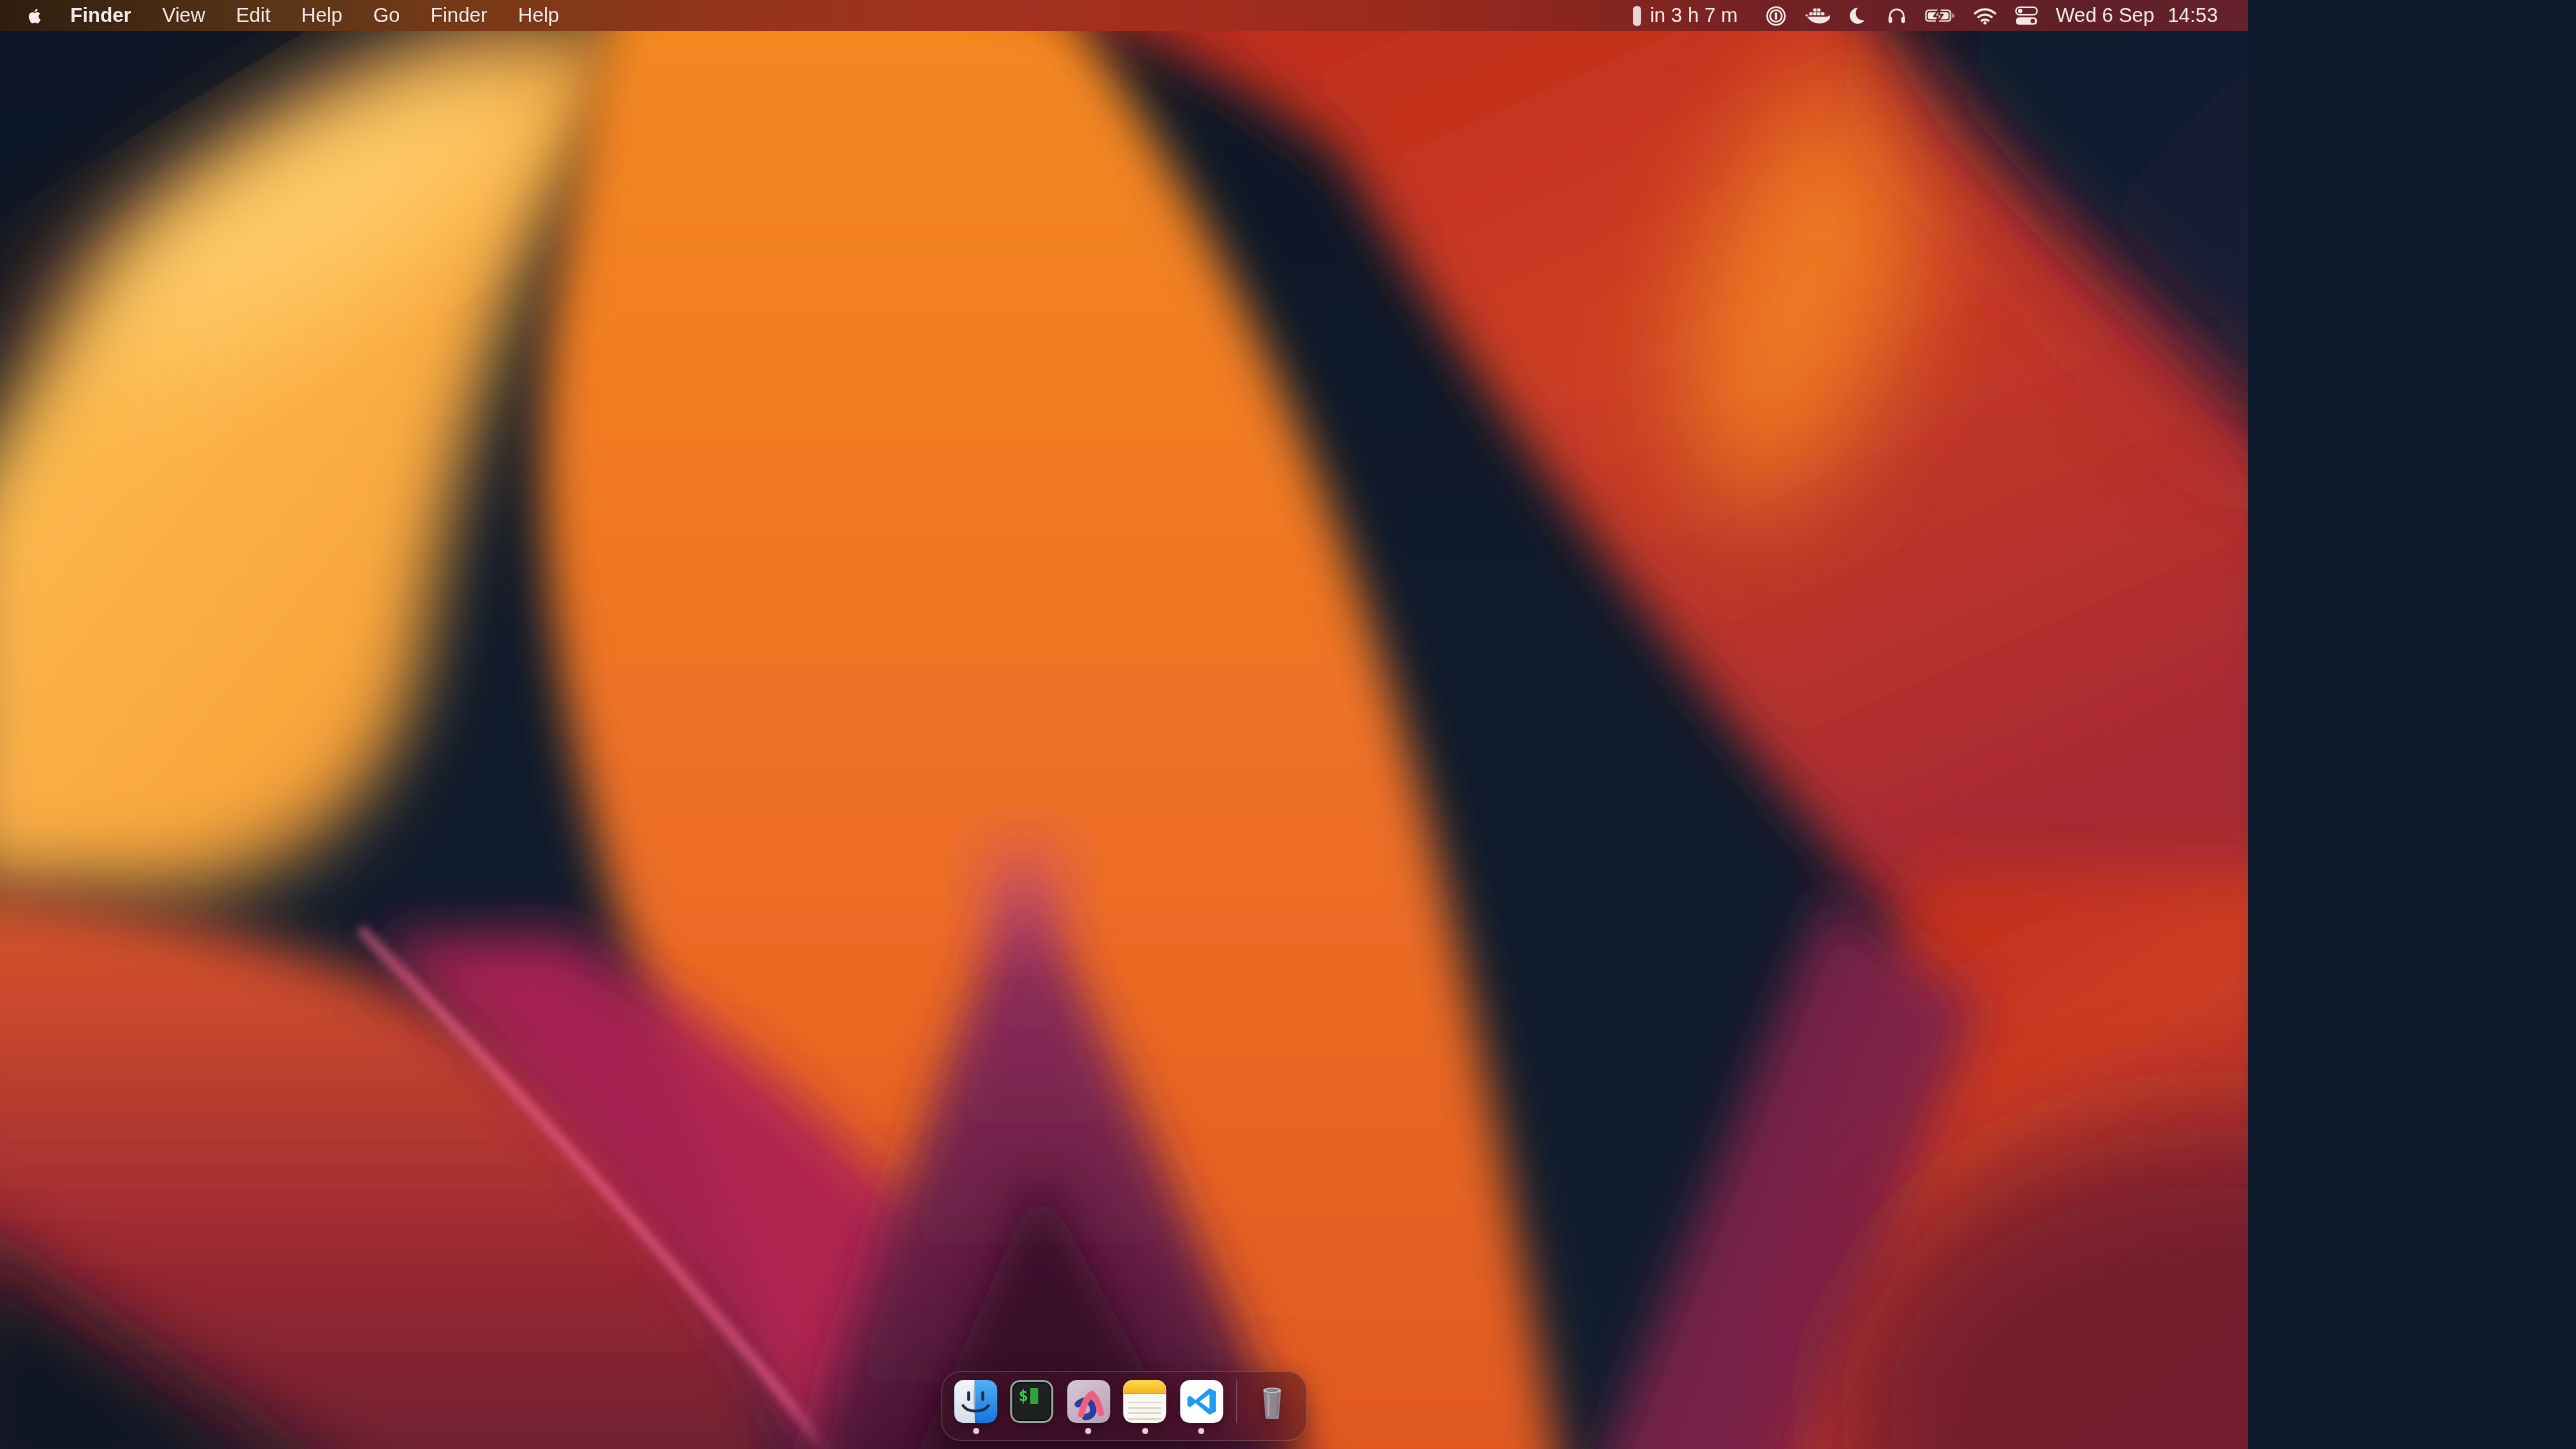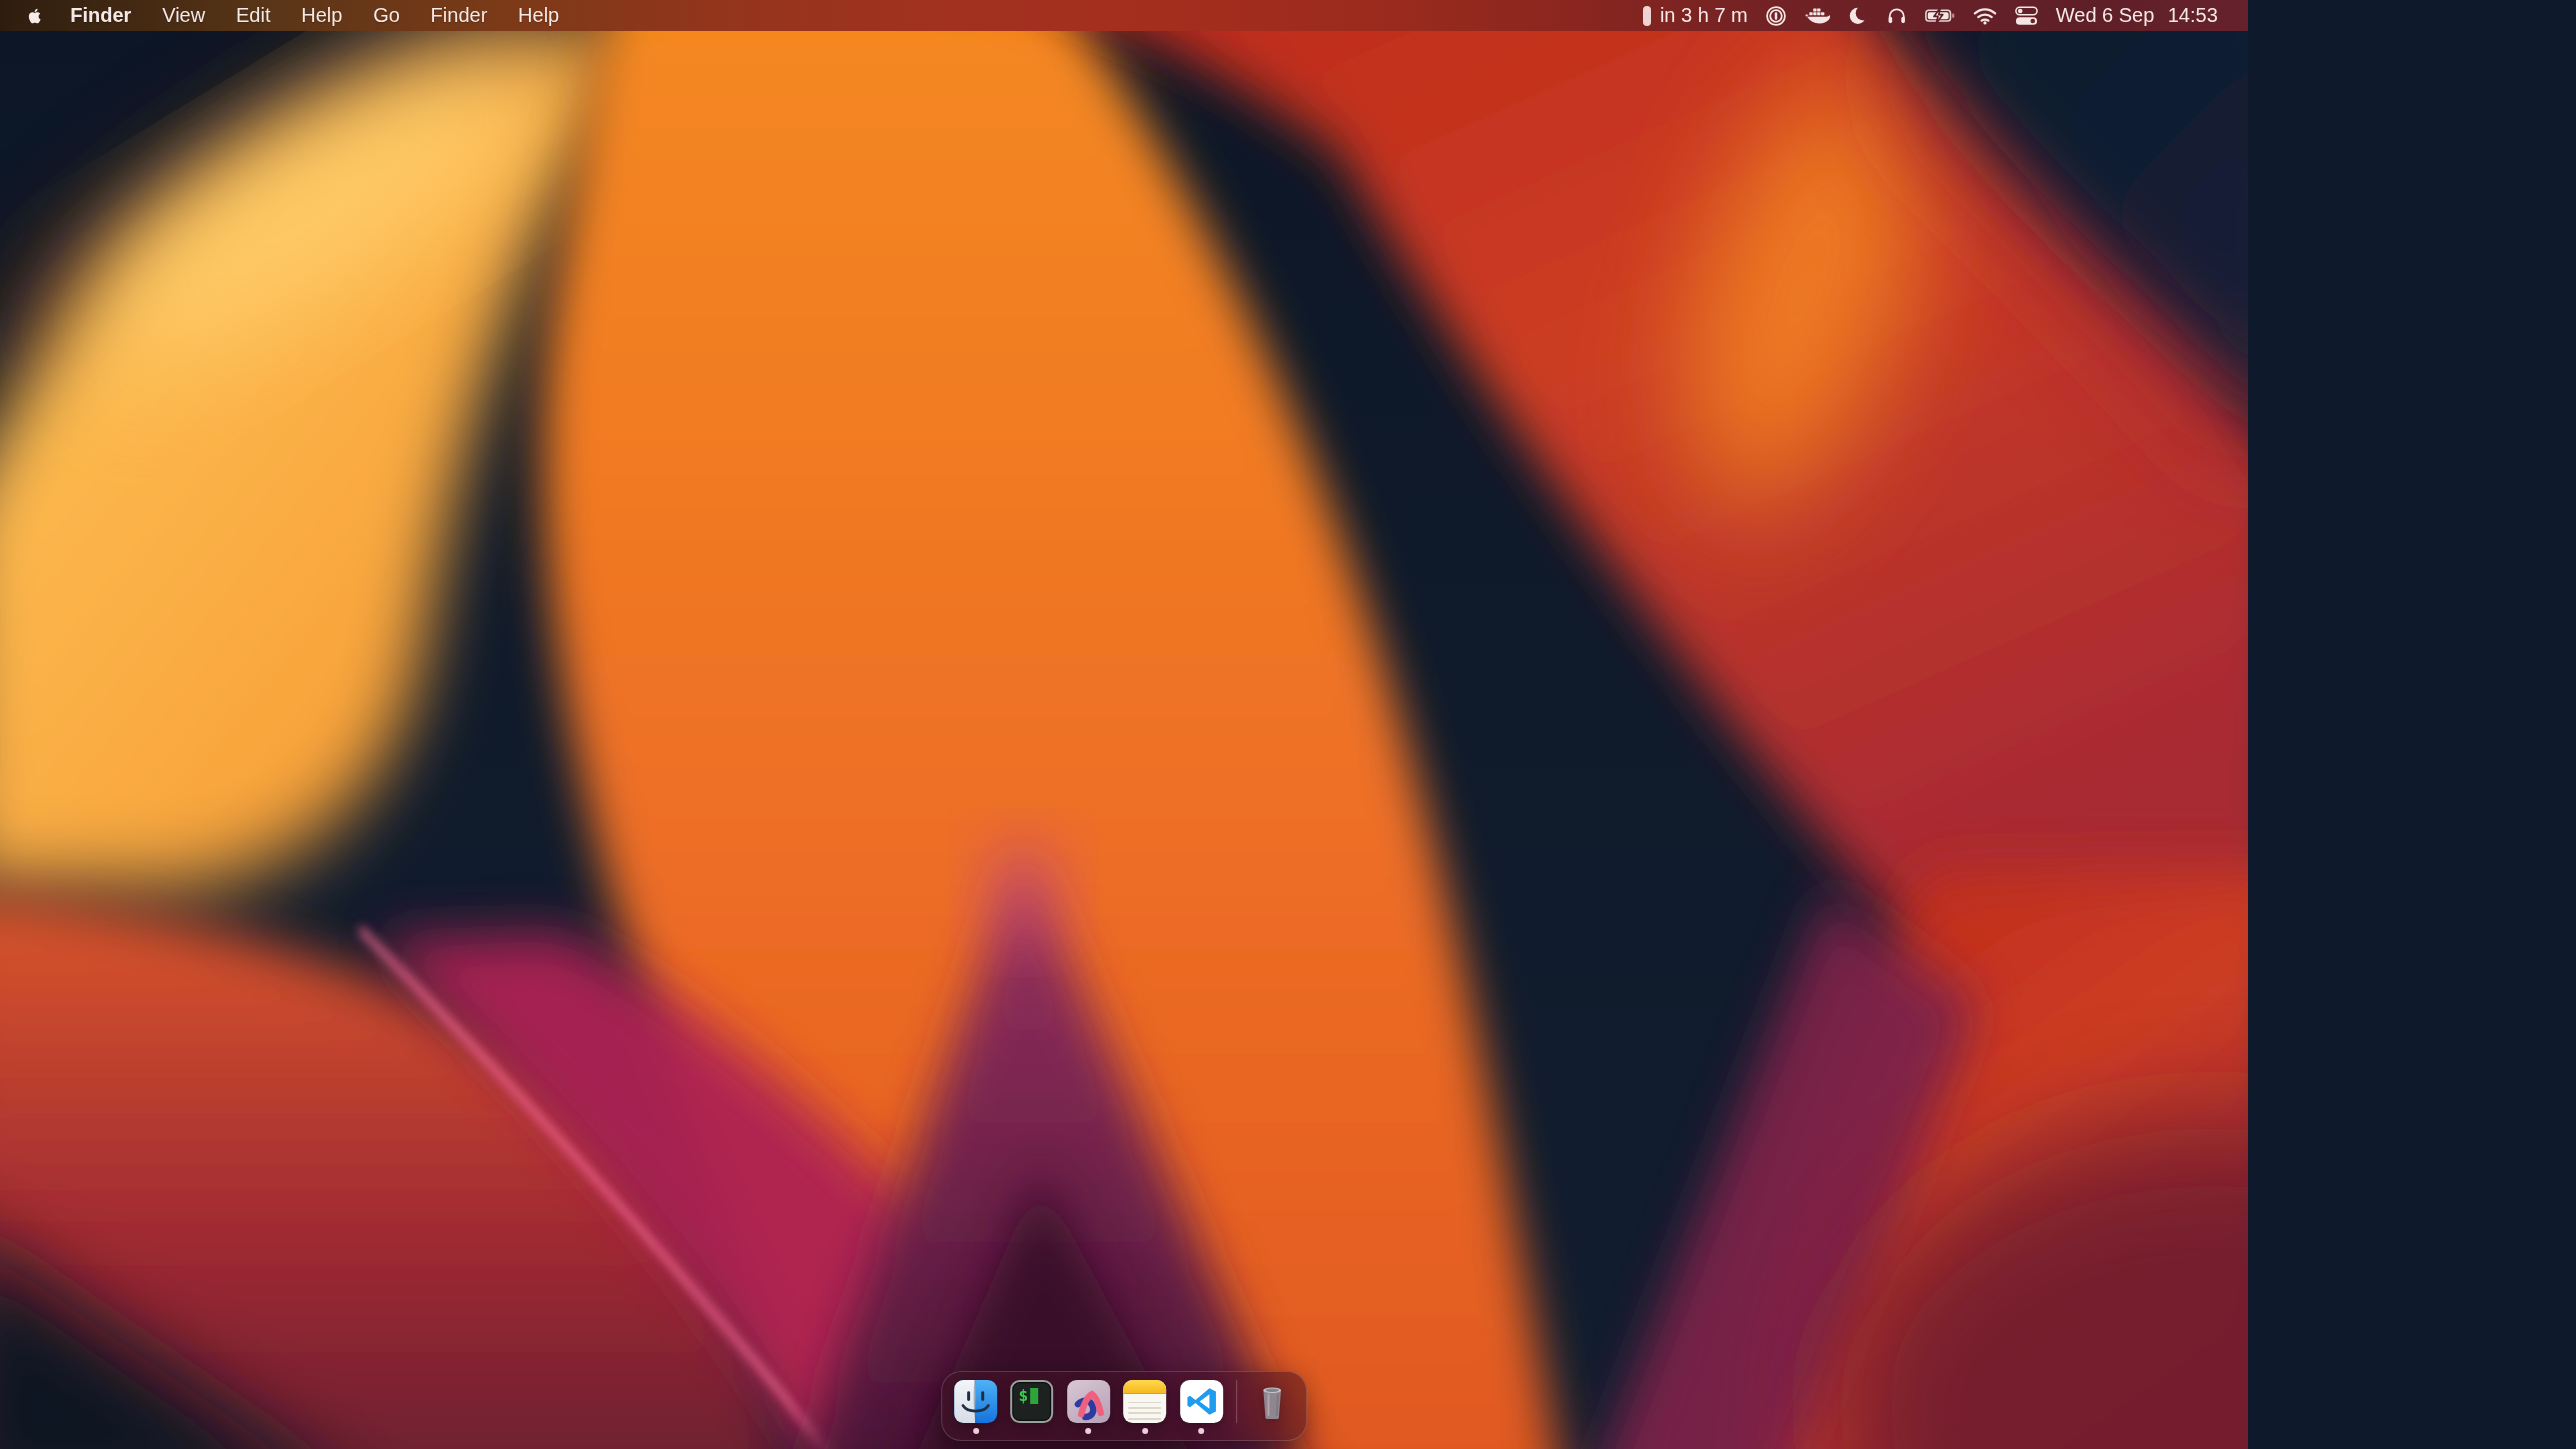--- a/index.html
+++ b/index.html
@@ -18,21 +18,21 @@
     color:rgba(250,240,238,.97);
     font-size:20px;
   }
   .menubar .left{display:flex;align-items:center;padding-left:25.5px;}
   .apple{width:17.4px;height:20px;display:block;margin-right:8px;}
   .menu-item{padding:0 15.4px;white-space:nowrap;text-shadow:0 0.7px 1.3px rgba(0,0,0,.25);}
   .menu-item.appname{font-weight:700;}
   .menubar .right{margin-left:auto;display:flex;align-items:center;padding-right:21.5px;}
   .status-item{display:flex;align-items:center;margin:0 8.7px;}
   .status-item svg{display:block;}
-  .timer-wrap{display:flex;align-items:center;margin-right:9px;}
+  .timer-wrap{display:flex;align-items:center;margin-right:19px;}
   .timer-pill{width:7.4px;height:20px;border-radius:4px;background:rgba(243,221,221,.95);margin-right:9.4px;}
   .clockwrap{display:flex;align-items:flex-start;margin-left:9.4px;white-space:nowrap;}
   .clock-date{margin-right:13.4px;}
   .sticon{stroke:#f3e6e4;fill:none;stroke-linecap:round;}
   .sticon-f{fill:#f3e6e4;}
 
   
   .dock{
     position:absolute;left:50%;bottom:8px;transform:translateX(-50%);z-index:10;
     display:flex;align-items:flex-start;gap:13.4px;

